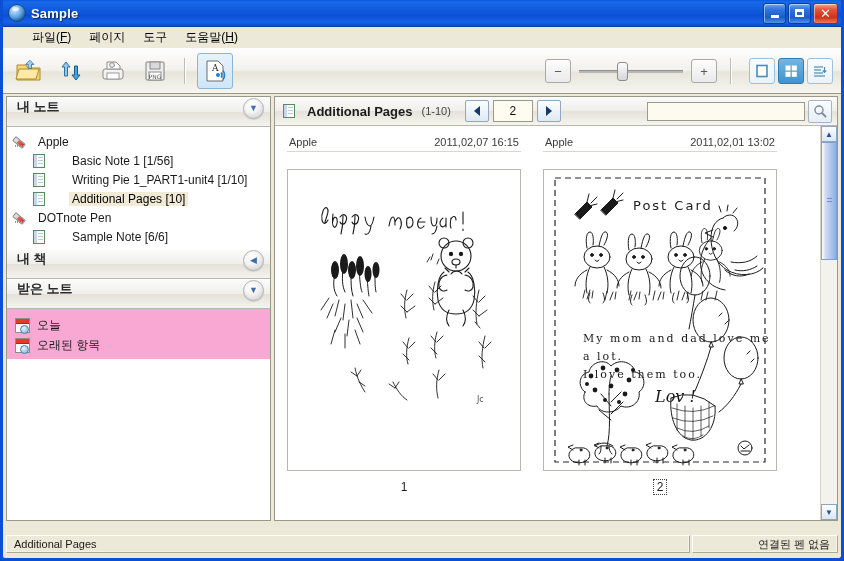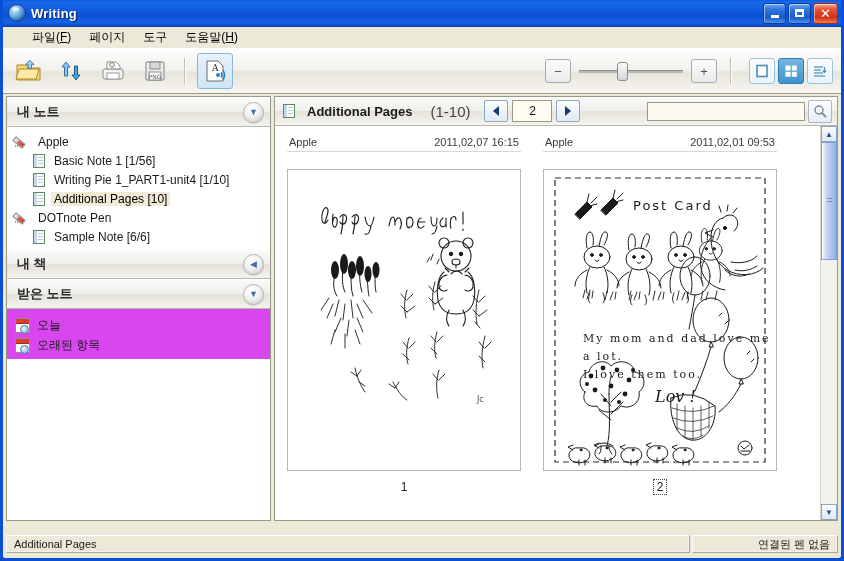--- a/index.html
+++ b/index.html
@@ -119,37 +119,37 @@
     border:1px solid #9a9888;
     box-shadow:inset 1px 1px 0 #fff;
     display:flex;flex-direction:column;
     overflow:hidden;
   }
   .grp-header{
     height:28px;flex:none;
     background:linear-gradient(180deg,#fbfbfb 0%,#eeeeea 50%,#e3e1d8 51%,#f4f3ee 100%);
     border-top:1px solid #fff;
     border-bottom:1px solid #b9b7a8;
-    display:flex;align-items:center;
+    display:flex;
     padding:0 6px 0 10px;
   }
   .grp-title{font-weight:bold;font-size:13px;color:#2b2b2b;flex:1;}
   .chev{
     width:19px;height:19px;border-radius:50%;
     background:radial-gradient(circle at 40% 30%,#ffffff 0%,#f2f2f2 45%,#d6d6d6 80%,#bfbfbf 100%);
     border:1px solid #b3b3b3;
     display:flex;align-items:center;justify-content:center;
     color:#3f6fa8;font-size:9px;line-height:1;
     box-shadow:0 1px 1px rgba(0,0,0,.12);
   }
   .tree{padding:5px 0 3px 0;background:#fff;}
   .tree-row{
     display:flex;align-items:center;height:19px;padding-left:8px;font-size:12px;color:#1a1a1a;
   }
-  .tree-row.child{padding-left:26px;}
+  .tree-row.child{padding-left:26px;gap:18px;}
   .tree-row .lbl{padding:0 3px;}
   .tree-row.sel .lbl{background:#f0ead6;color:#000;}
   .icon-pen{
     width:15px;height:14px;flex:none;margin-right:5px;position:relative;
   }
   .icon-pen:before{
     content:"";position:absolute;left:1px;top:1px;width:11px;height:4px;
     background:linear-gradient(90deg,#e8e8e8 0%,#cfcfcf 35%,#e46a56 36%,#c13a22 100%);
     border:1px solid #8a8a8a;
     transform:rotate(40deg);transform-origin:left top;border-radius:1px;
@@ -175,39 +175,39 @@
   }
   .icon-cal:before{
     content:"";position:absolute;left:0;top:0;right:0;height:4px;background:#de3c2c;
     border-bottom:1px solid #9e2c20;
   }
   .icon-cal:after{
     content:"";position:absolute;left:4px;top:6px;width:9px;height:9px;border-radius:50%;
     background:radial-gradient(circle at 35% 30%,#eaf3fb,#9ec4e0 70%,#5d8fb5 100%);
     border:1px solid #4a7ca4;box-sizing:border-box;
   }
-  .dates{padding:6px 0 4px 0;background:#d946ef;text-align:center;}
+  .dates{padding:6px 0 4px 0;background:#f9a8d4;text-align:center;}
   .date-row{display:flex;align-items:center;height:20px;padding-left:8px;font-size:12px;color:#1a1a1a;}
   .pane-fill{flex:1;background:#fff;}
   
   .right-pane{
     flex:1;
     border:1px solid #9a9888;
     background:#fff;
     display:flex;flex-direction:column;
     overflow:hidden;
   }
   .rp-header{
     height:28px;flex:none;
     background:linear-gradient(180deg,#fbfbfb 0%,#efeeea 50%,#e4e2d9 51%,#f5f4ef 100%);
     border-bottom:1px solid #b9b7a8;
     display:flex;align-items:center;padding:0 5px 0 8px;gap:6px;
   }
   .rp-title{font-weight:bold;font-size:13px;color:#1b1b1b;}
-  .rp-range{font-size:15px;color:#444;margin-left:12px;}
+  .rp-range{font-size:11px;color:#444;margin-left:3px;}
   .nav{display:flex;align-items:center;gap:4px;margin-left:8px;}
   .navbtn{
     width:22px;height:20px;border:1px solid #8fa8c0;border-radius:2px;
     background:linear-gradient(180deg,#fdfefe,#dfe9f2);
     display:flex;align-items:center;justify-content:center;
   }
   .tri{width:0;height:0;border-top:5px solid transparent;border-bottom:5px solid transparent;}
   .tri.l{border-right:6px solid #14396b;}
   .tri.r{border-left:6px solid #14396b;}
   .pagebox{
@@ -283,21 +283,21 @@
   .st-right{width:146px;justify-content:flex-end;}
   svg{display:block;}
 </style>
 </head>
 <body>
 
 <div class="window">
 
   <div class="titlebar">
     <div class="title-icon"></div>
-    <div class="title-text">Writing</div>
+    <div class="title-text">Sample</div>
     <div class="winbtns">
       <div class="winbtn">
           <div class="gl-min"></div>
         </div>
       <div class="winbtn">
           <div class="gl-max"></div>
         </div>
       <div class="winbtn close">
           <span class="gl-close">✕</span>
         </div>
@@ -548,21 +548,21 @@
               </svg>
             </div>
             <div class="thumb-num">
               <span>1</span>
             </div>
           </div>
 
           <div class="thumb">
             <div class="thumb-meta">
               <span>Apple</span>
-              <span>2011,02,01 09:53</span>
+              <span>2011,02,01 13:02</span>
             </div>
             <div class="thumb-page">
               <svg width="100%" height="100%" viewBox="0 0 230 300">
                 <rect x="10" y="8" width="210" height="284" fill="none" stroke="#2a2a2a" stroke-width="1.2" stroke-dasharray="6 4"></rect>
                 <g fill="none" stroke="#1a1a1a" stroke-width="1" stroke-linecap="round">
 
                   <text x="88" y="40" font-size="13" fill="#1a1a1a" stroke="none" font-family="DejaVu Sans" letter-spacing="2">Post Card</text>
 
                   <g>
                     <path d="M30 44 l12 -12 l5 5 l-12 12 Z" fill="#1a1a1a" stroke="#1a1a1a"></path>

